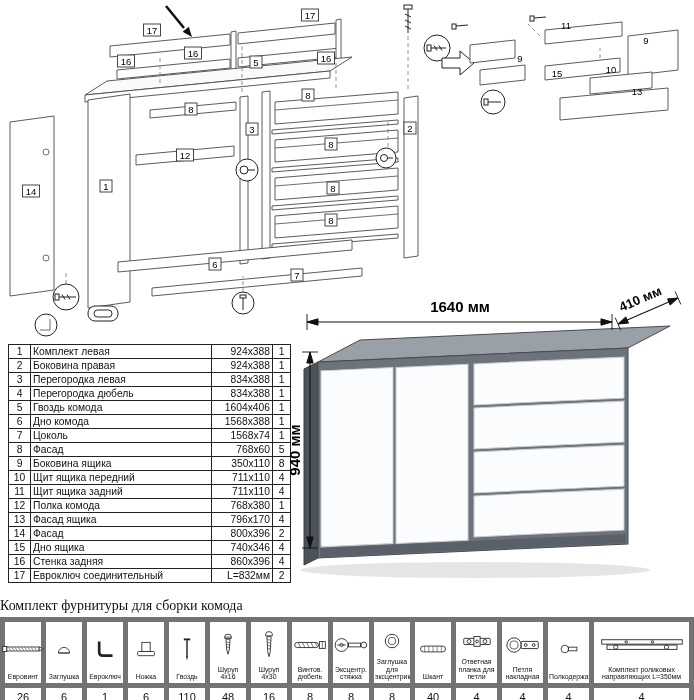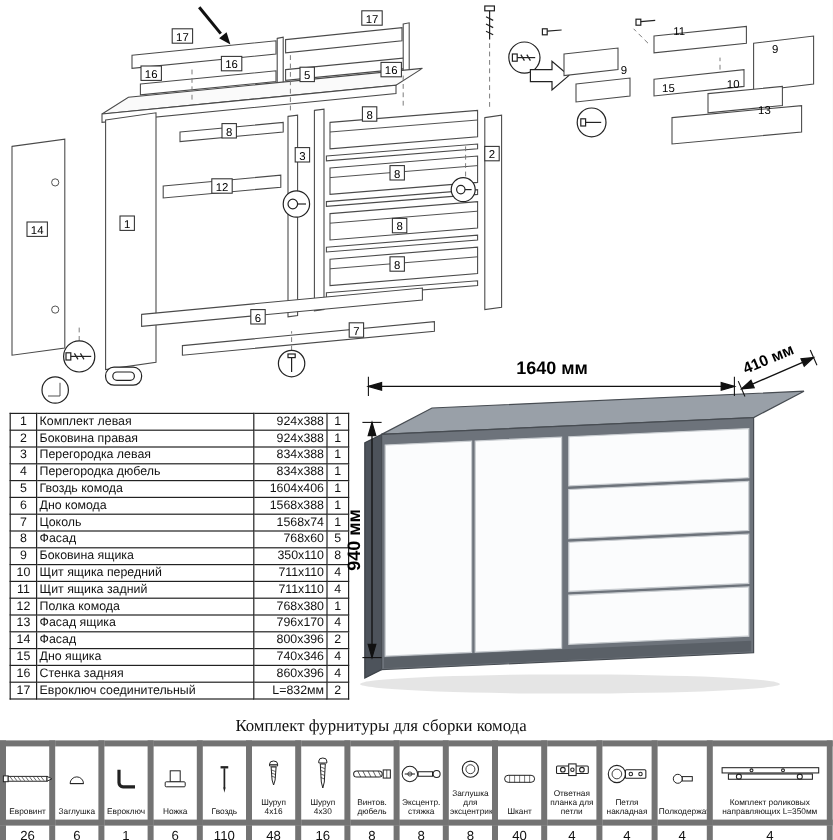--- a/index.html
+++ b/index.html
@@ -15,21 +15,21 @@
   .glyph{stroke:#222;stroke-width:1;fill:#ffffff}
   .callout-box{fill:#ffffff;stroke:#333;stroke-width:0.9}
   .callout-text{font:9.5px "Liberation Sans",sans-serif;text-anchor:middle;fill:#000}
   .dim{font:bold 15px "Liberation Sans",sans-serif;text-anchor:middle;fill:#000}
   .dim-sm{font:bold 13px "Liberation Sans",sans-serif;text-anchor:middle;fill:#000}
   .parts{position:absolute;left:8px;top:344px;width:283px;border-collapse:collapse}
   .parts td{border:1px solid #222;padding:0 2px;height:13px;font-size:10.3px;line-height:11px;white-space:nowrap}
   td.c-num{width:17px;text-align:center}
   td.c-size{width:56px;text-align:right}
   td.c-qty{width:13px;text-align:center}
-  .hw-title{position:absolute;left:0;top:598px;width:635px;text-align:center;
+  .hw-title{position:absolute;left:0;top:598px;width:635px;
             font-family:"Liberation Serif",serif;font-size:14px}
   .hw{position:absolute;left:0;top:617px;width:694px;border-collapse:collapse;table-layout:fixed}
   .hw col{width:41px}
   .hw col:nth-child(12),.hw col:nth-child(13),.hw col:nth-child(14){width:46px}
   .hw col:last-child{width:auto}
   .hw td{border:5px solid #737373;padding:0;overflow:hidden}
   .hw-cellwrap{display:flex;flex-direction:column;height:61px}
   .hw-icon{flex:1;display:flex;align-items:center;justify-content:center;padding-top:2px}
   .hw-name{font-size:6.9px;line-height:1.1;text-align:center;padding:0 1px 2px}
   td.hw-qty{height:17px;text-align:center;font-size:11px;vertical-align:middle}

